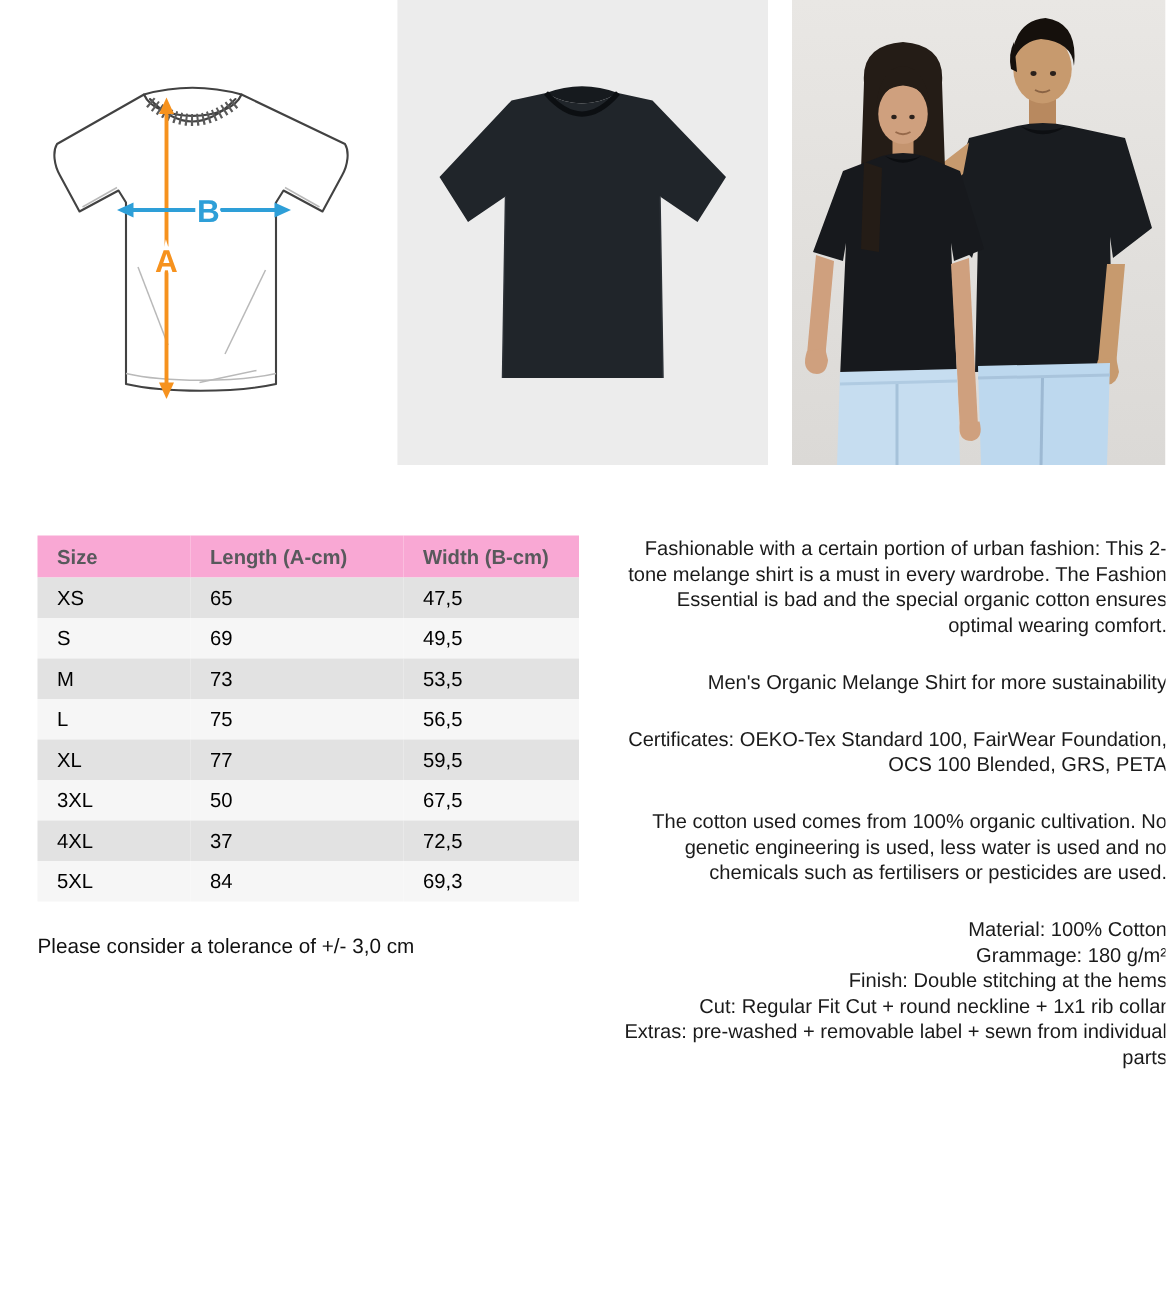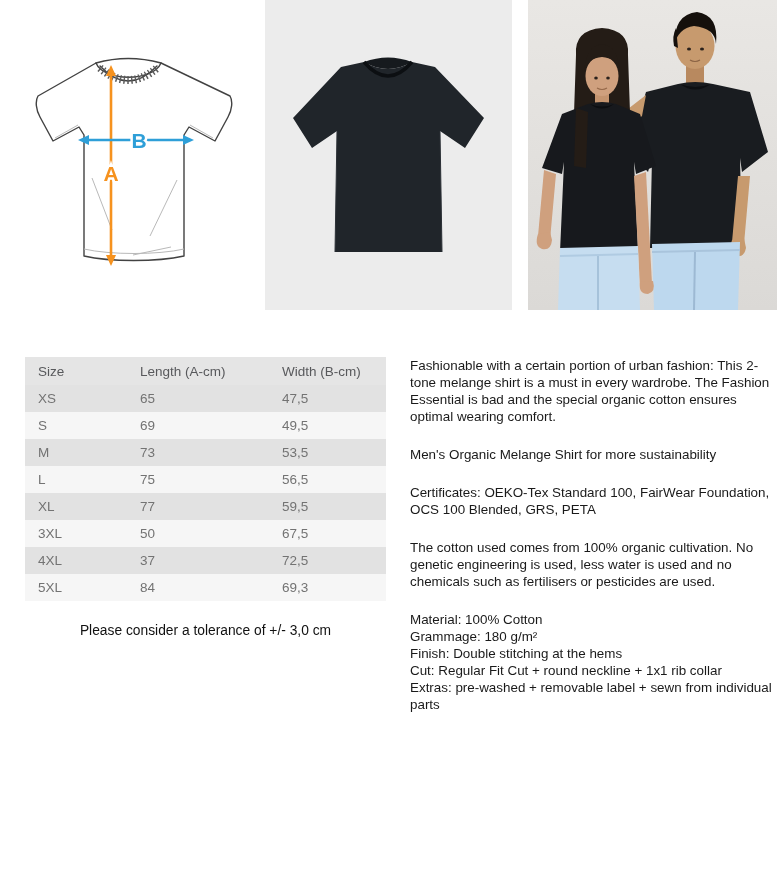--- a/index.html
+++ b/index.html
@@ -12,37 +12,37 @@
   .gallery { display:flex; height:310px; align-items:stretch; }
   .g-item { height:310px; overflow:hidden; }
   .g-diagram { width:264px; background:#ffffff; margin-right:1px; }
   .g-flatlay { width:247px; background:#ececec; margin-right:16px; }
   .g-models  { width:249px; background:#e5e3e0; }
   .g-item svg { display:block; }
 
   
   .content { display:flex; margin-top:47px; padding-left:25px; }
   .left-col { width:361px; flex:none; }
-  .right-col { width:368px; flex:none; margin-left:24px; font-size:13.4px; line-height:17px; color:#1a1a1a; }
+  .right-col { width:368px; flex:none; margin-left:24px; font-size:13.4px; line-height:17px; color:#1a1a1a;text-align:right; }
 
   table.size-chart { width:361px; border-collapse:collapse; table-layout:fixed; font-size:13.5px; }
   table.size-chart col.c1 { width:102px; }
   table.size-chart col.c2 { width:142px; }
   table.size-chart col.c3 { width:117px; }
   table.size-chart th {
-    height:28px; text-align:left; font-weight:normal; color:#58595c;
-    background:#e5e5e5; padding-left:13px; vertical-align:middle;
+    height:28px; text-align:left; font-weight:bold; color:#58595c;
+    background:#f9a8d4; padding-left:13px; vertical-align:middle;
   }
   table.size-chart td {
-    height:27px; color:#737373; padding-left:13px; vertical-align:middle;
+    height:27px; color:#000000; padding-left:13px; vertical-align:middle;
   }
   table.size-chart tbody tr:nth-child(odd)  td { background:#e2e2e2; }
   table.size-chart tbody tr:nth-child(even) td { background:#f6f6f6; }
 
-  .tolerance { margin-top:22px; font-size:13.8px; color:#111111;text-align:center; }
+  .tolerance { margin-top:22px; font-size:13.8px; color:#111111; }
 
   .right-col p.para { margin:0 0 21px 0; }
   .right-col p.para:last-child { margin-bottom:0; }
   .right-col .spec-line { display:block; }
 </style>
 </head>
 <body>
 
 <div class="gallery">
 

